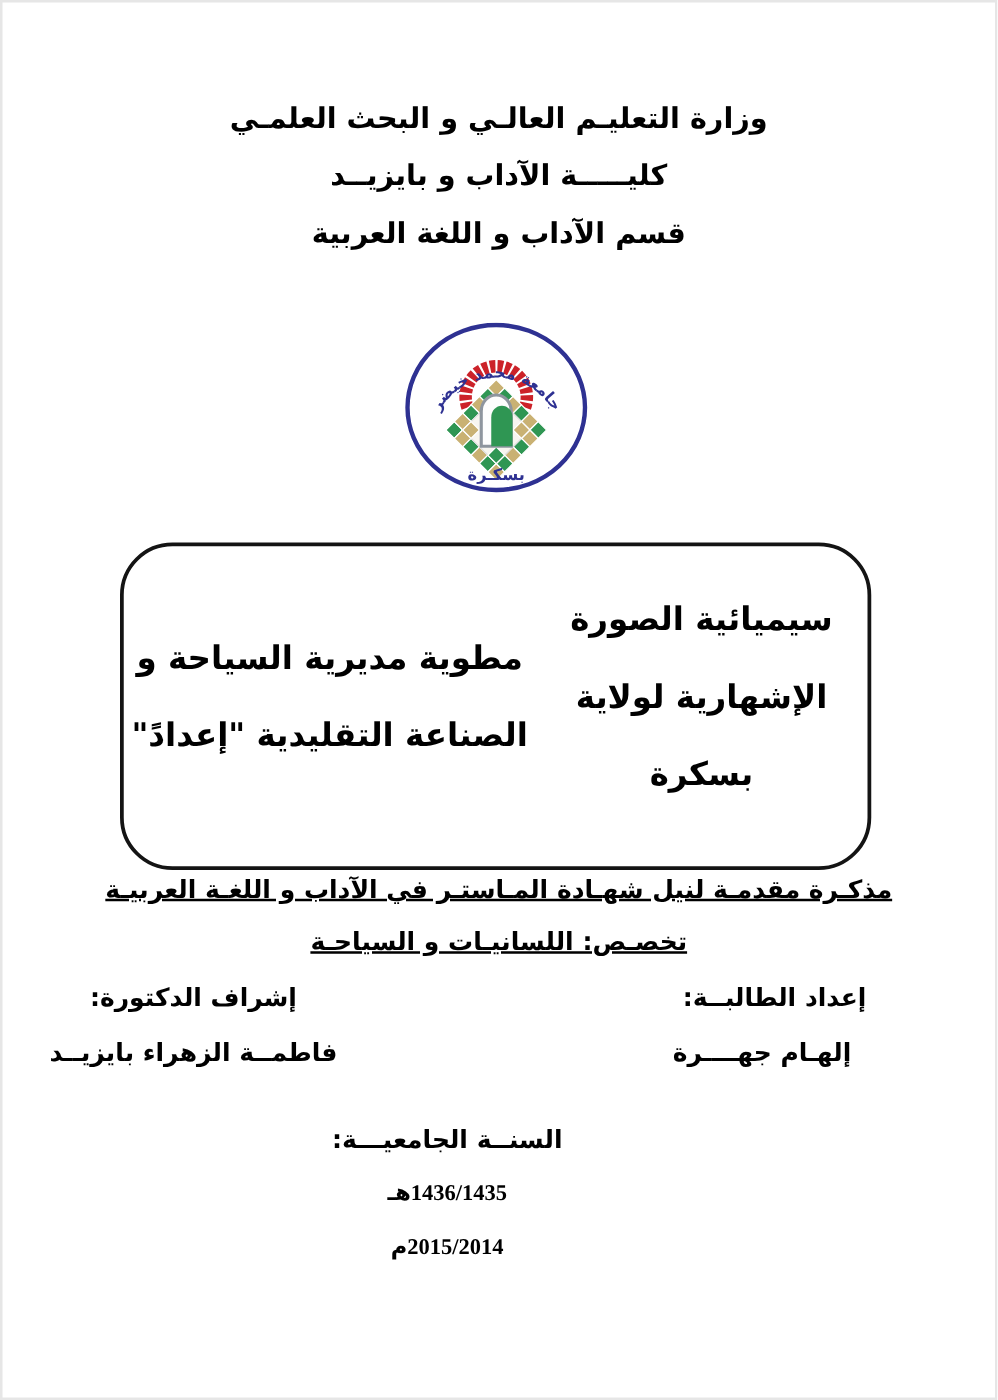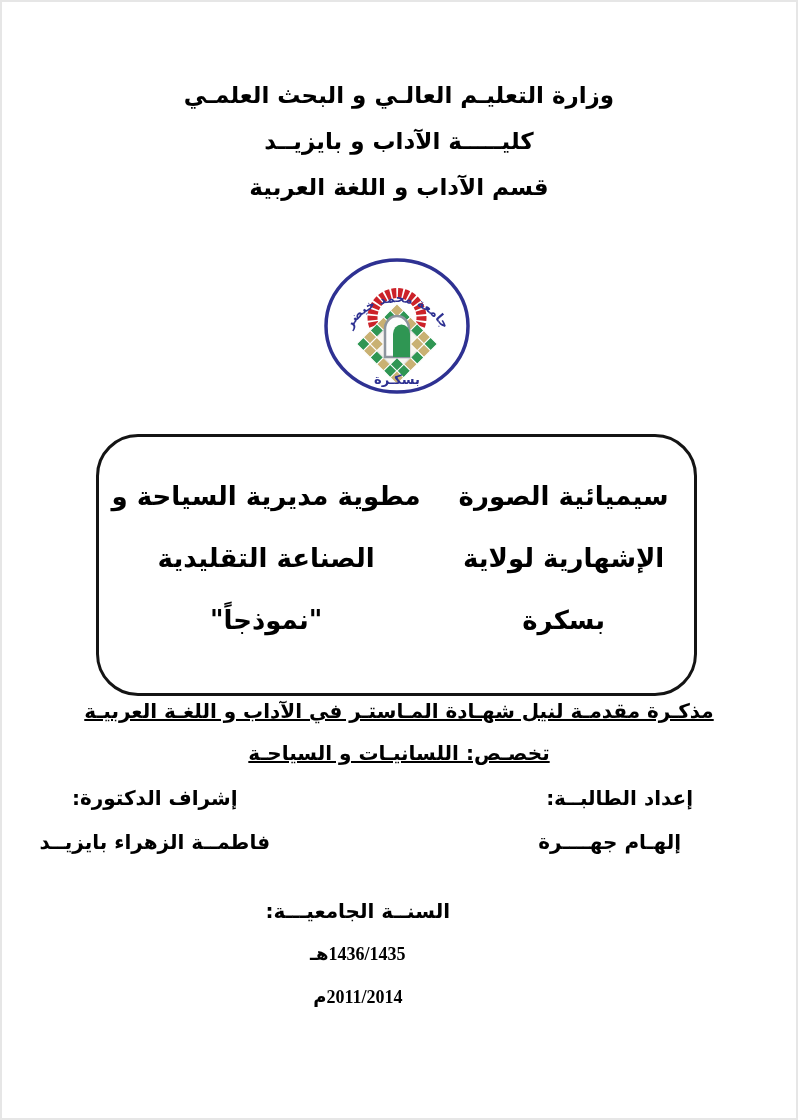--- a/index.html
+++ b/index.html
@@ -149,37 +149,37 @@
       <text font-size="12.5" font-weight="700" fill="#2e3192" letter-spacing="1">
         <textPath href="#logoArc" startOffset="50%" text-anchor="middle">جامعة محمد خيضر</textPath>
       </text>
 
       <text x="75" y="126" text-anchor="middle" font-size="13" font-weight="700" fill="#2e3192">بسكـرة</text>
     </svg>
   </div>
 
   <div class="title-box">
     <div>سيميائية الصورة الإشهارية لولاية بسكرة</div>
-    <div>مطوية مديرية السياحة و الصناعة التقليدية "نموذجاً"</div>
+    <div>مطوية مديرية السياحة و الصناعة التقليدية "إعدادً"</div>
   </div>
 
   <div class="memoir">
     <div>مذكـرة مقدمـة لنيل شهـادة المـاستـر في الآداب و اللغـة العربيـة</div>
     <div>تخصـص: اللسانيـات و السياحـة</div>
   </div>
 
   <div class="col col-student">
     <div>إعداد الطالبــة:</div>
     <div class="name">إلهـام جهــــرة</div>
   </div>
 
   <div class="col col-supervisor">
     <div>إشراف الدكتورة:</div>
     <div>فاطمــة الزهراء بايزيــد</div>
   </div>
 
   <div class="year">
     <div>السنــة الجامعيـــة:</div>
     <div class="num">1436/1435هـ</div>
-    <div class="num">2011/2014م</div>
+    <div class="num">2015/2014م</div>
   </div>
 
 </div>
 
 </body></html>

